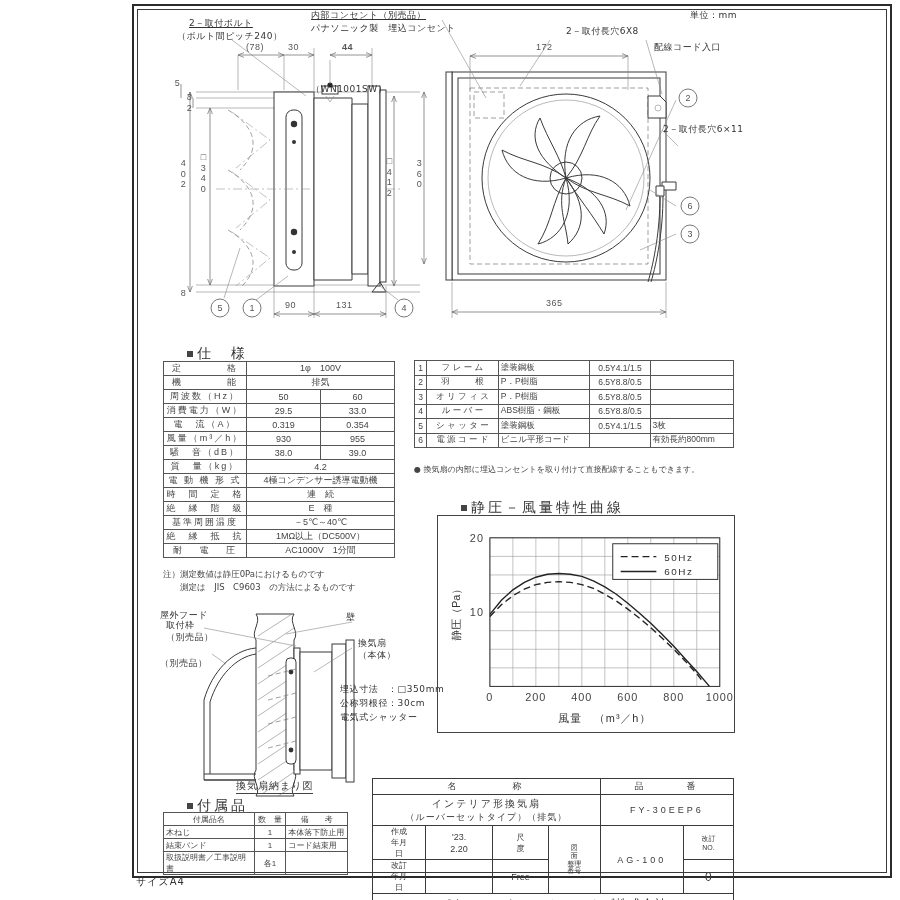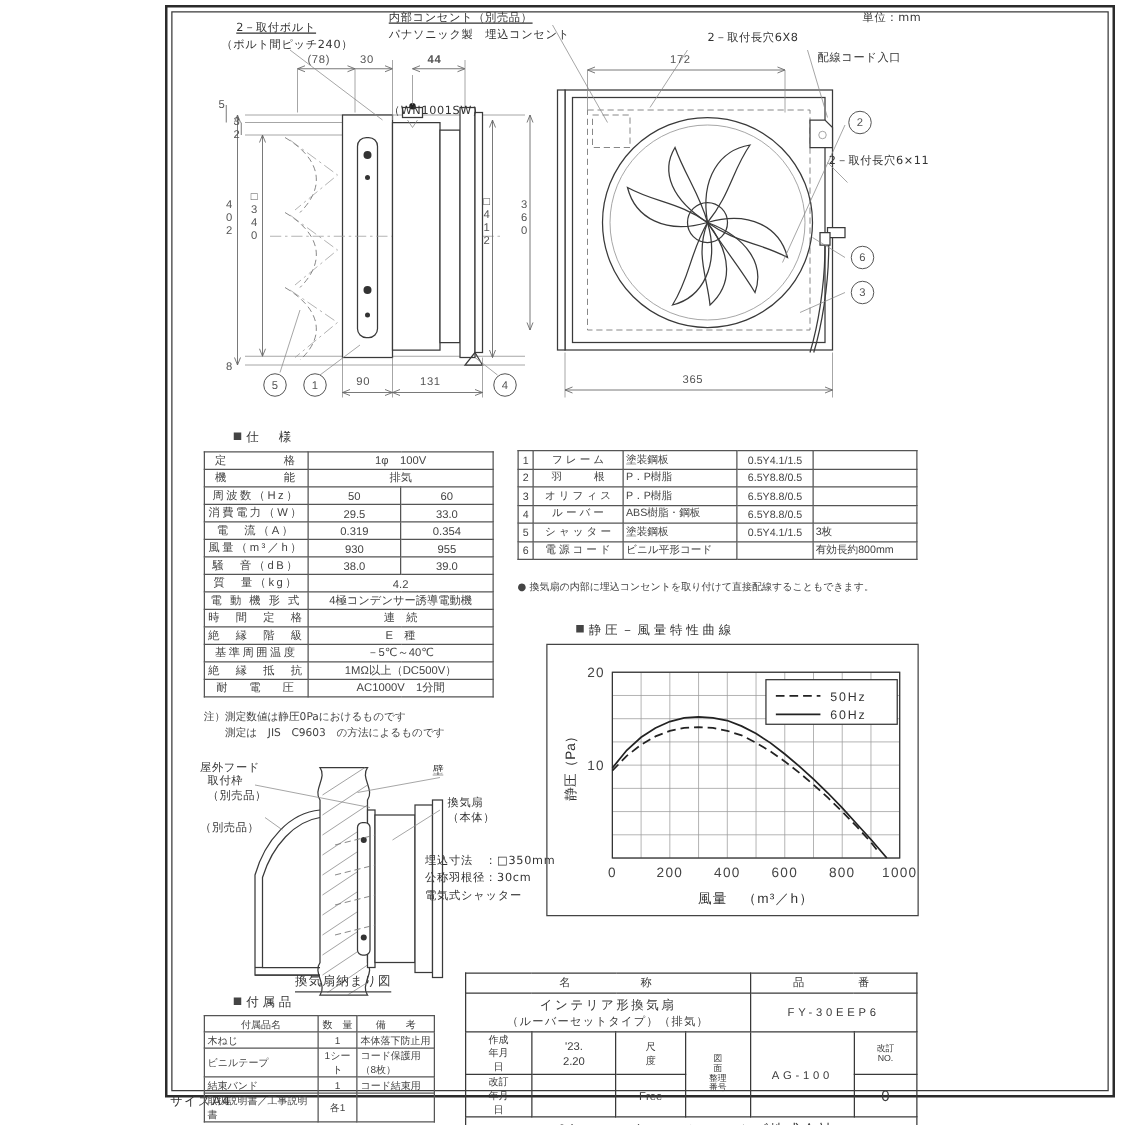--- a/index.html
+++ b/index.html
@@ -35,21 +35,21 @@
   .dash{stroke:#777;stroke-width:.7;fill:none;stroke-dasharray:5 3;}
   .cl{stroke:#999;stroke-width:.6;fill:none;stroke-dasharray:9 3 2 3;}
   .hatch{stroke:#777;stroke-width:.55;fill:none;}
   .bal{fill:#fff;stroke:#555;stroke-width:.8;}
   .baltxt{font-size:9px;fill:#555;text-anchor:middle;font-family:"Liberation Sans",sans-serif;}
   .grid{stroke:#9a9a9a;stroke-width:.6;fill:none;}
   .ax{stroke:#333;stroke-width:1;fill:none;}
   .c60{stroke:#222;stroke-width:1.4;fill:none;}
   .c50{stroke:#222;stroke-width:1.4;fill:none;stroke-dasharray:7 4;}
   .sq{display:inline-block;width:6px;height:6px;background:#444;vertical-align:1px;margin-right:4px;}
-  .sect-title{font-size:10px;letter-spacing:3px;color:#333;padding-left:24px;}
+  .sect-title{font-size:14px;letter-spacing:3px;color:#333;padding-left:24px;}
 </style>
 </head>
 <body>
 
 <div id="sheet">
 
   <div class="frame-outer"></div>
   <div class="frame-inner"></div>
 
   <div class="t jp lbl" style="left:690px;top:10px;">単位：mm</div>
@@ -444,25 +444,20 @@
           <td style="text-align: center; width: 96px;">付属品名</td>
           <td style="text-align: center; width: 28px;">数　量</td>
           <td style="text-align: center; width: 61px;">備　　考</td>
         </tr>
         <tr>
           <td>木ねじ</td>
           <td style="text-align: center;">1</td>
           <td>本体落下防止用</td>
         </tr>
         <tr>
-          <td>ビニルテープ</td>
-          <td style="text-align: center;">1シート</td>
-          <td>コード保護用（8枚）</td>
-        </tr>
-        <tr>
           <td>結束バンド</td>
           <td style="text-align: center;">1</td>
           <td>コード結束用</td>
         </tr>
         <tr>
           <td>取扱説明書／工事説明書</td>
           <td style="text-align: center;">各1</td>
           <td></td>
         </tr>
       </tbody>

